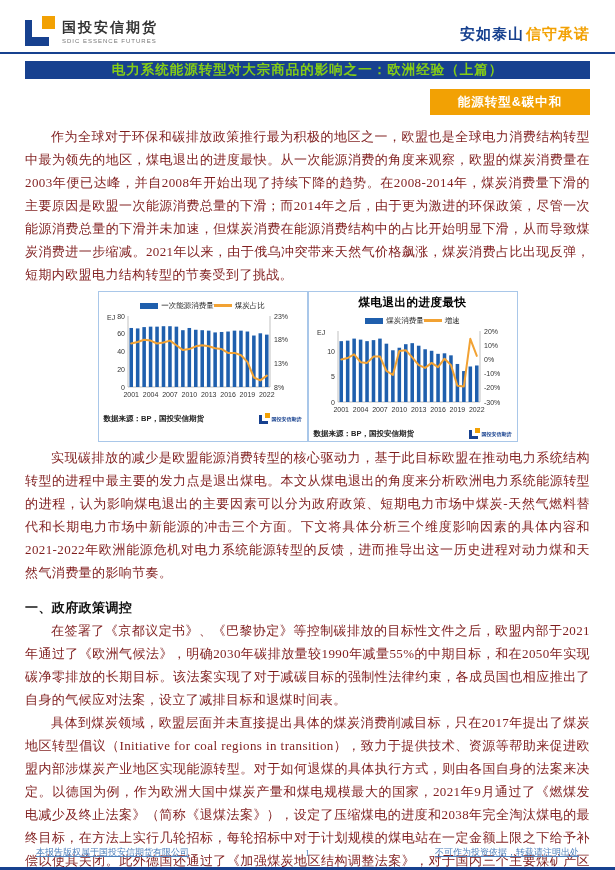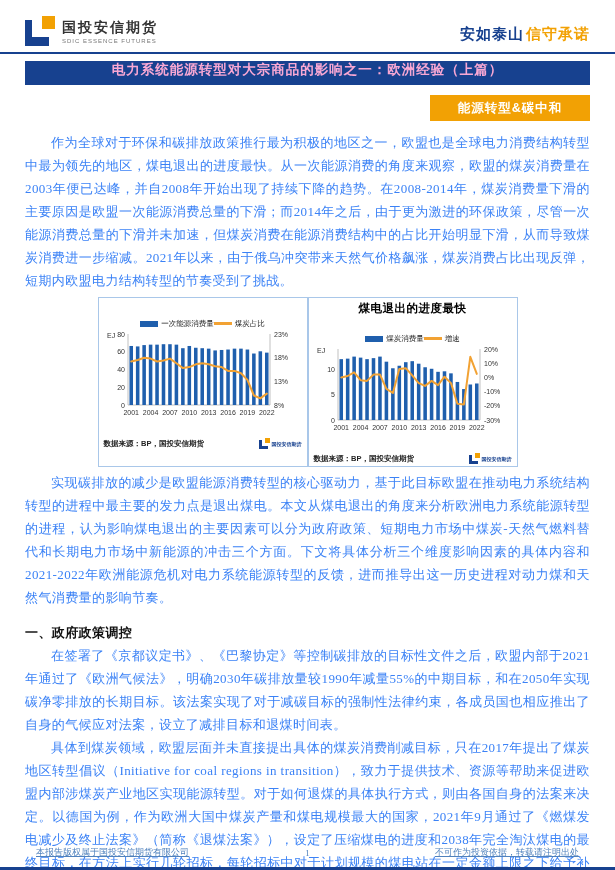--- a/index.html
+++ b/index.html
@@ -18,45 +18,45 @@
   .logo-mark { position:relative; width:30px; height:30px; }
   .logo-blue { position:absolute; left:0; top:4px; width:24px; height:26px; background:#17418f; }
   .logo-blue::after { content:''; position:absolute; left:7px; top:0; width:17px; height:17px; background:#fff; }
   .logo-orange { position:absolute; right:0; top:0; width:13px; height:13px; background:#f2a104; }
   .logo-cn { font-size:14px; font-weight:bold; color:#333; letter-spacing:2px; }
   .logo-en { font-size:6px; color:#777; letter-spacing:1px; margin-top:1px; }
   .slogan { font-size:15px; font-weight:bold; letter-spacing:1px; padding-bottom:2px; }
   .slogan-blue { color:#17418f; }
   .slogan-orange { color:#f2a104; margin-left:2px; }
   
-  .title-bar { margin:7px 25px 0 25px; height:24px; background:#17418f; color:#f9a8d4;
+  .title-bar { margin:7px 25px 0 25px; height:18px; background:#17418f; color:#84cc16;
     font-family:"Liberation Sans", sans-serif; font-size:13.5px; font-weight:bold;
     display:flex; align-items:flex-start; justify-content:center; letter-spacing:1px; }
   .badge-row { display:flex; justify-content:flex-end; margin:10px 25px 0 25px; }
   .badge { min-width:160px; height:26px; background:#f2a104; color:#fff;
     font-family:"Liberation Sans", sans-serif; font-size:12.5px; font-weight:bold;
     display:flex; align-items:center; justify-content:center; letter-spacing:1px; }
   
   .body-wrap { margin:10px 25px 0 25px; }
   .body-para { font-size:13px; line-height:23px; text-align:justify; text-indent:2em;
-    letter-spacing:0.4px; color:#3b82f6; }
+    letter-spacing:0.4px; color:#7f1d1d; }
   .section-heading { font-size:13px; line-height:23px; font-weight:bold; margin-top:12px;
     letter-spacing:0.4px; color:#111; }
   
   .charts-row { display:flex; justify-content:center; margin:5px 0 4px 0; }
   .chart-box { width:210px; border:1px solid #a9c7e9; background:#fff; padding:3px 5px 2px 5px;
     font-family:"Liberation Sans", sans-serif; }
   .chart-title { font-size:11.5px; font-weight:bold; text-align:center; color:#000; letter-spacing:0.5px; }
-  .chart-legend { display:flex; justify-content:center; margin-top:17px; height:11px; }
+  .chart-legend { display:flex; justify-content:center; margin-top:5px; height:11px; }
   .legend-item { display:inline-flex; align-items:center; gap:3px; }
   .legend-label { font-size:7.5px; color:#222; }
   .swatch-bar { width:18px; height:6px; background:#1f5fad; display:inline-block; }
   .swatch-line { width:18px; height:3px; background:#f2a233; display:inline-block; }
   .chart-plot { width:198px; height:101px; display:block; }
-  .chart-source-row { display:flex; justify-content:space-between; align-items:center; margin-top:8px; }
+  .chart-source-row { display:flex; justify-content:space-between; align-items:center; margin-top:1px; }
   .chart-source { font-size:7.5px; font-weight:bold; color:#222; }
   .mini-logo { display:inline-flex; align-items:center; gap:2px; }
   .mini-mark { position:relative; width:11px; height:11px; }
   .mini-blue { position:absolute; left:0; top:2px; width:9px; height:9px; background:#17418f; }
   .mini-blue::after { content:''; position:absolute; left:3px; top:0; width:6px; height:6px; background:#fff; }
   .mini-orange { position:absolute; right:0; top:0; width:5px; height:5px; background:#f2a104; }
   .mini-logo-text { font-size:5px; color:#17418f; font-weight:bold; }
   
   .footer { position:absolute; left:0; right:0; bottom:8px; padding:0 36px;
     display:flex; justify-content:space-between; align-items:center;

